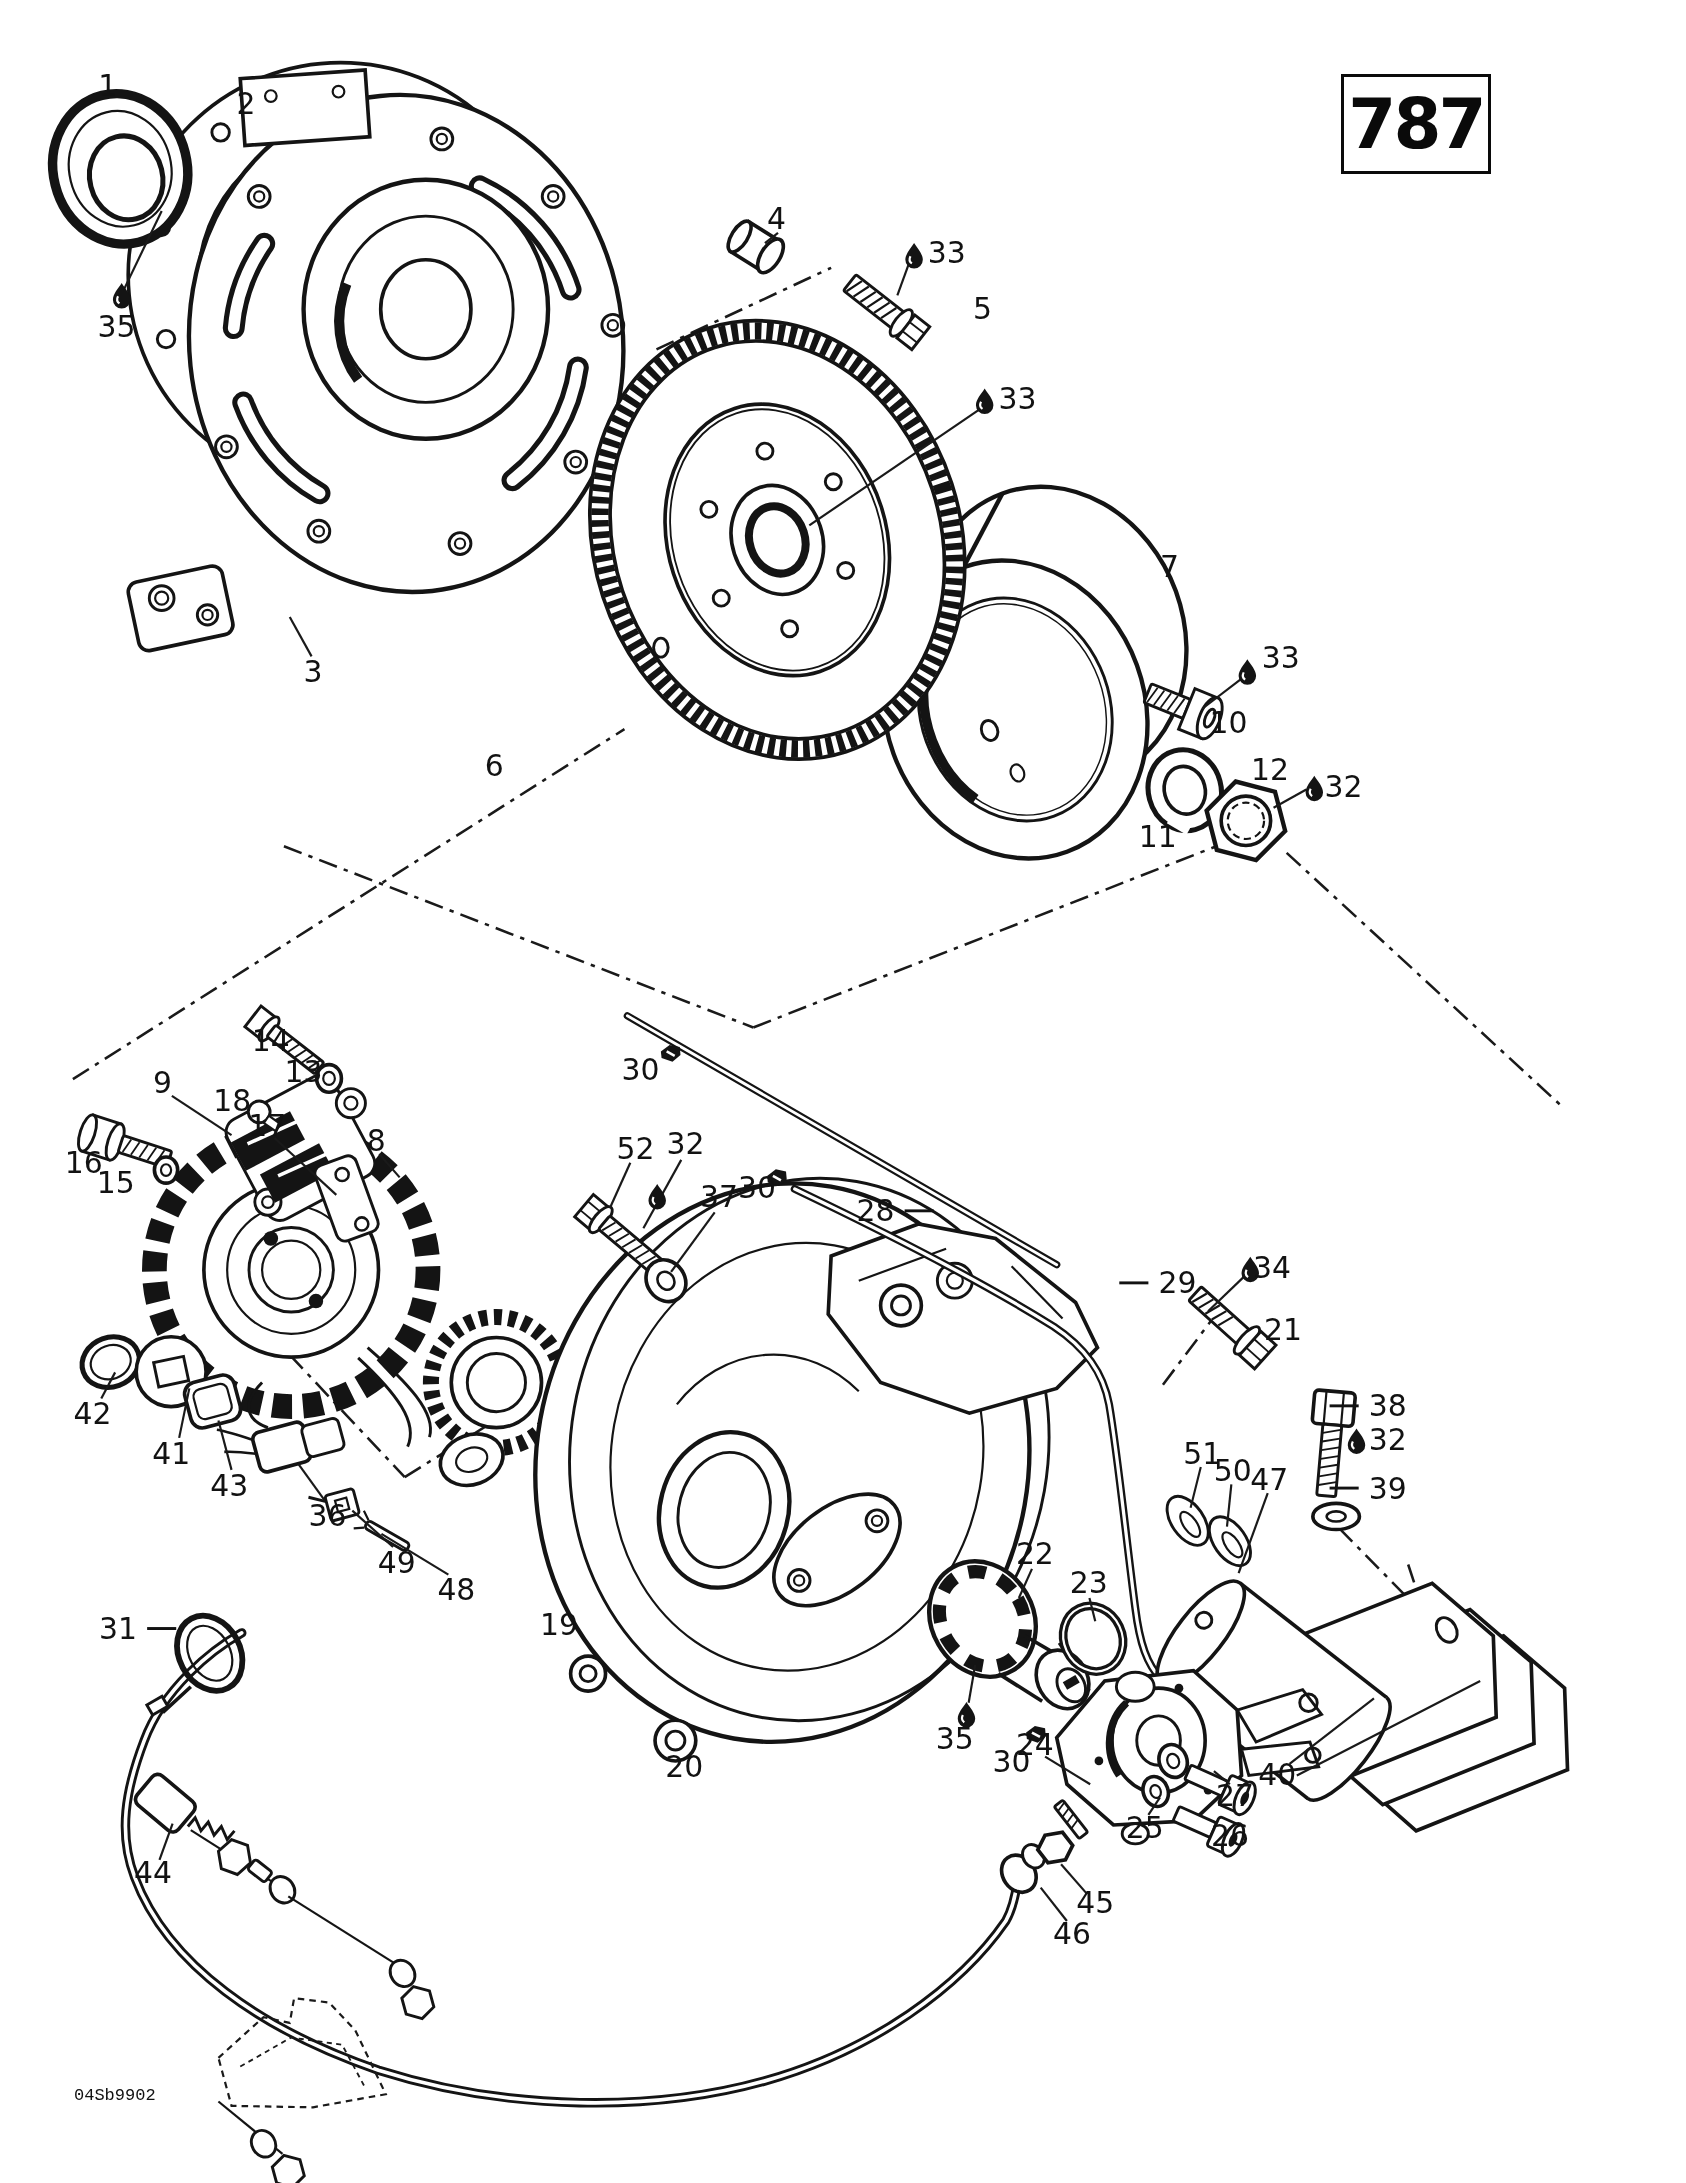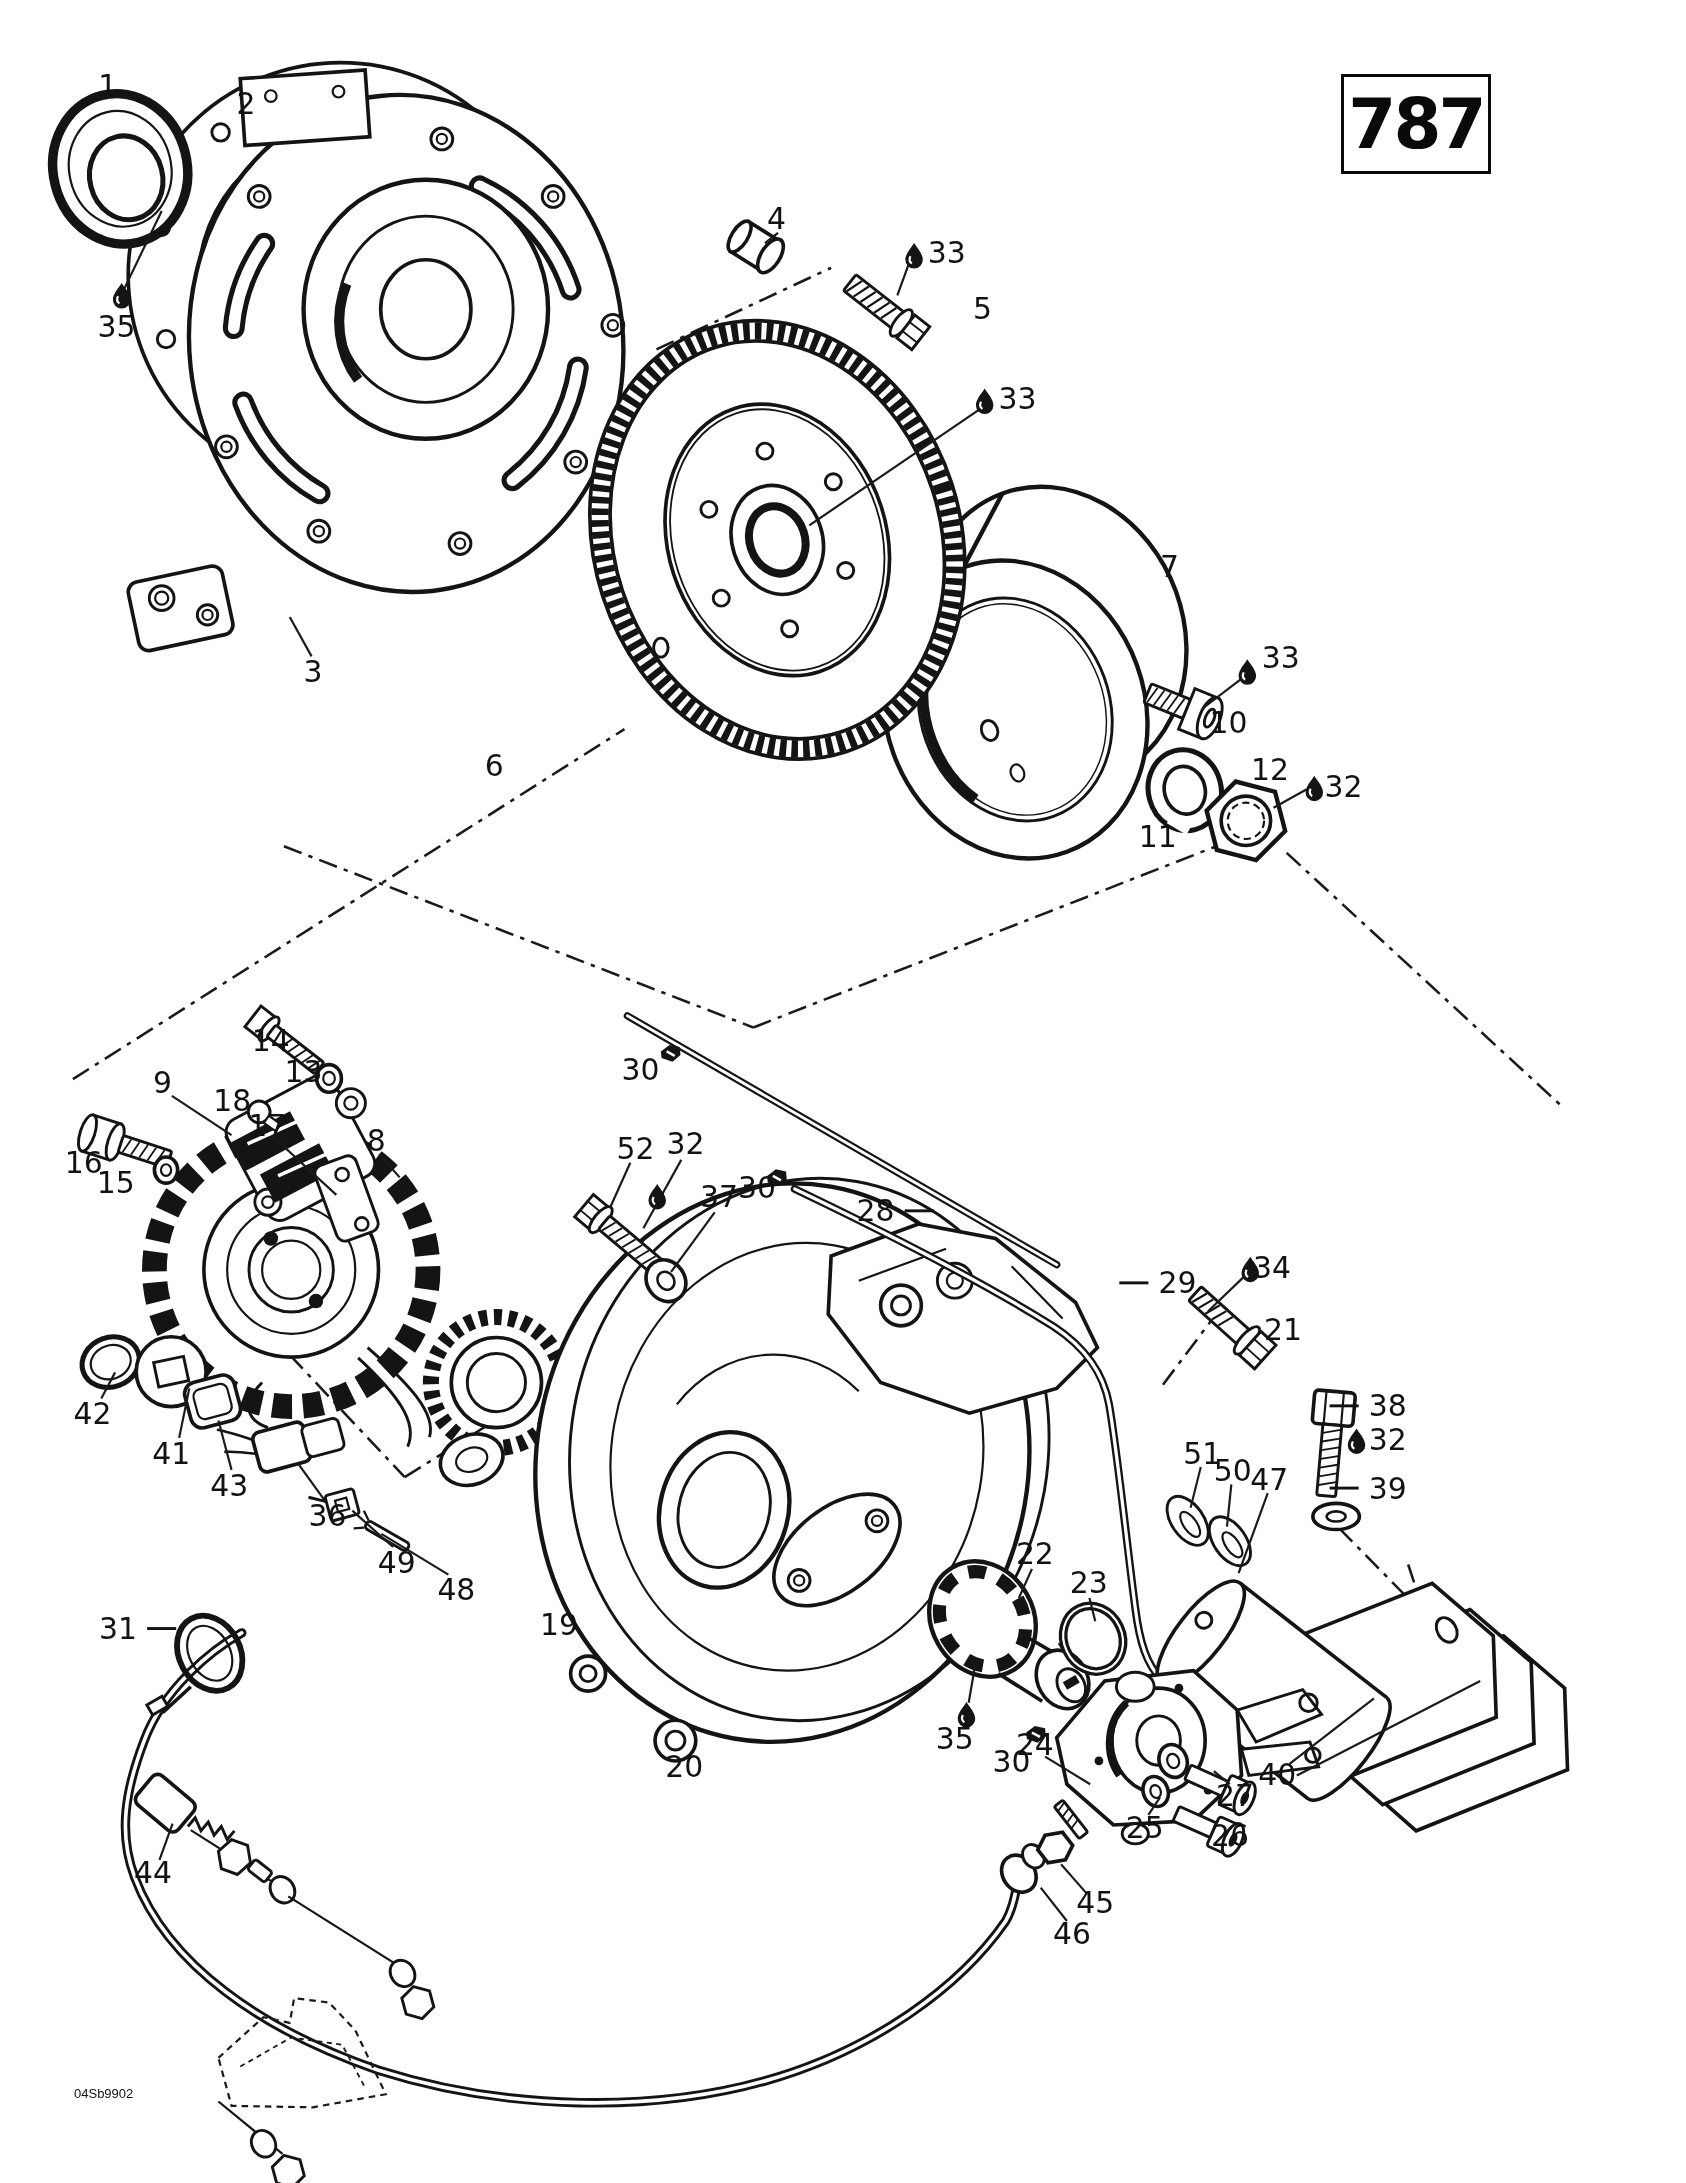--- a/index.html
+++ b/index.html
@@ -3,22 +3,22 @@
 <meta charset="utf-8">
 <style>
   html,body{margin:0;padding:0;background:#e8e8e8;}
   .page{position:relative;width:1687px;height:2183px;background:#ffffff;overflow:hidden;
         font-family:"DejaVu Sans",sans-serif;}
   .page svg{position:absolute;left:0;top:0;}
   .stamp{position:absolute;left:1341px;top:74px;width:150px;height:100px;
          border:3.6px solid #0a0a0a;box-sizing:border-box;display:flex;align-items:center;
          justify-content:center;font-weight:bold;font-size:69px;letter-spacing:-2.9px;color:#0a0a0a;
          font-family:"DejaVu Sans",sans-serif;}
-  .doc-code{position:absolute;left:74px;top:2086px;font-size:13px;color:#111;
-            font-family:Liberation Sans, sans-serif;text-align:center;}
+  .doc-code{position:absolute;left:74px;top:2086px;font-size:17px;color:#111;
+            font-family:Liberation Mono, monospace;text-align:center;}
   .callout-num{font-family:"DejaVu Sans",sans-serif;font-size:41px;fill:#121212;
                text-anchor:middle;dominant-baseline:central;}
   .callout-dash{stroke:#121212;stroke-width:4;}
   .ink{stroke:#141414;fill:none;}
   .inkf{stroke:#141414;fill:#ffffff;}
   .dark{fill:#141414;stroke:none;}
   .leader{stroke:#1a1a1a;stroke-width:3;fill:none;}
   .cline{stroke:#1a1a1a;stroke-width:3.5;fill:none;stroke-dasharray:26 10 6 10;}
 </style>
 </head>

